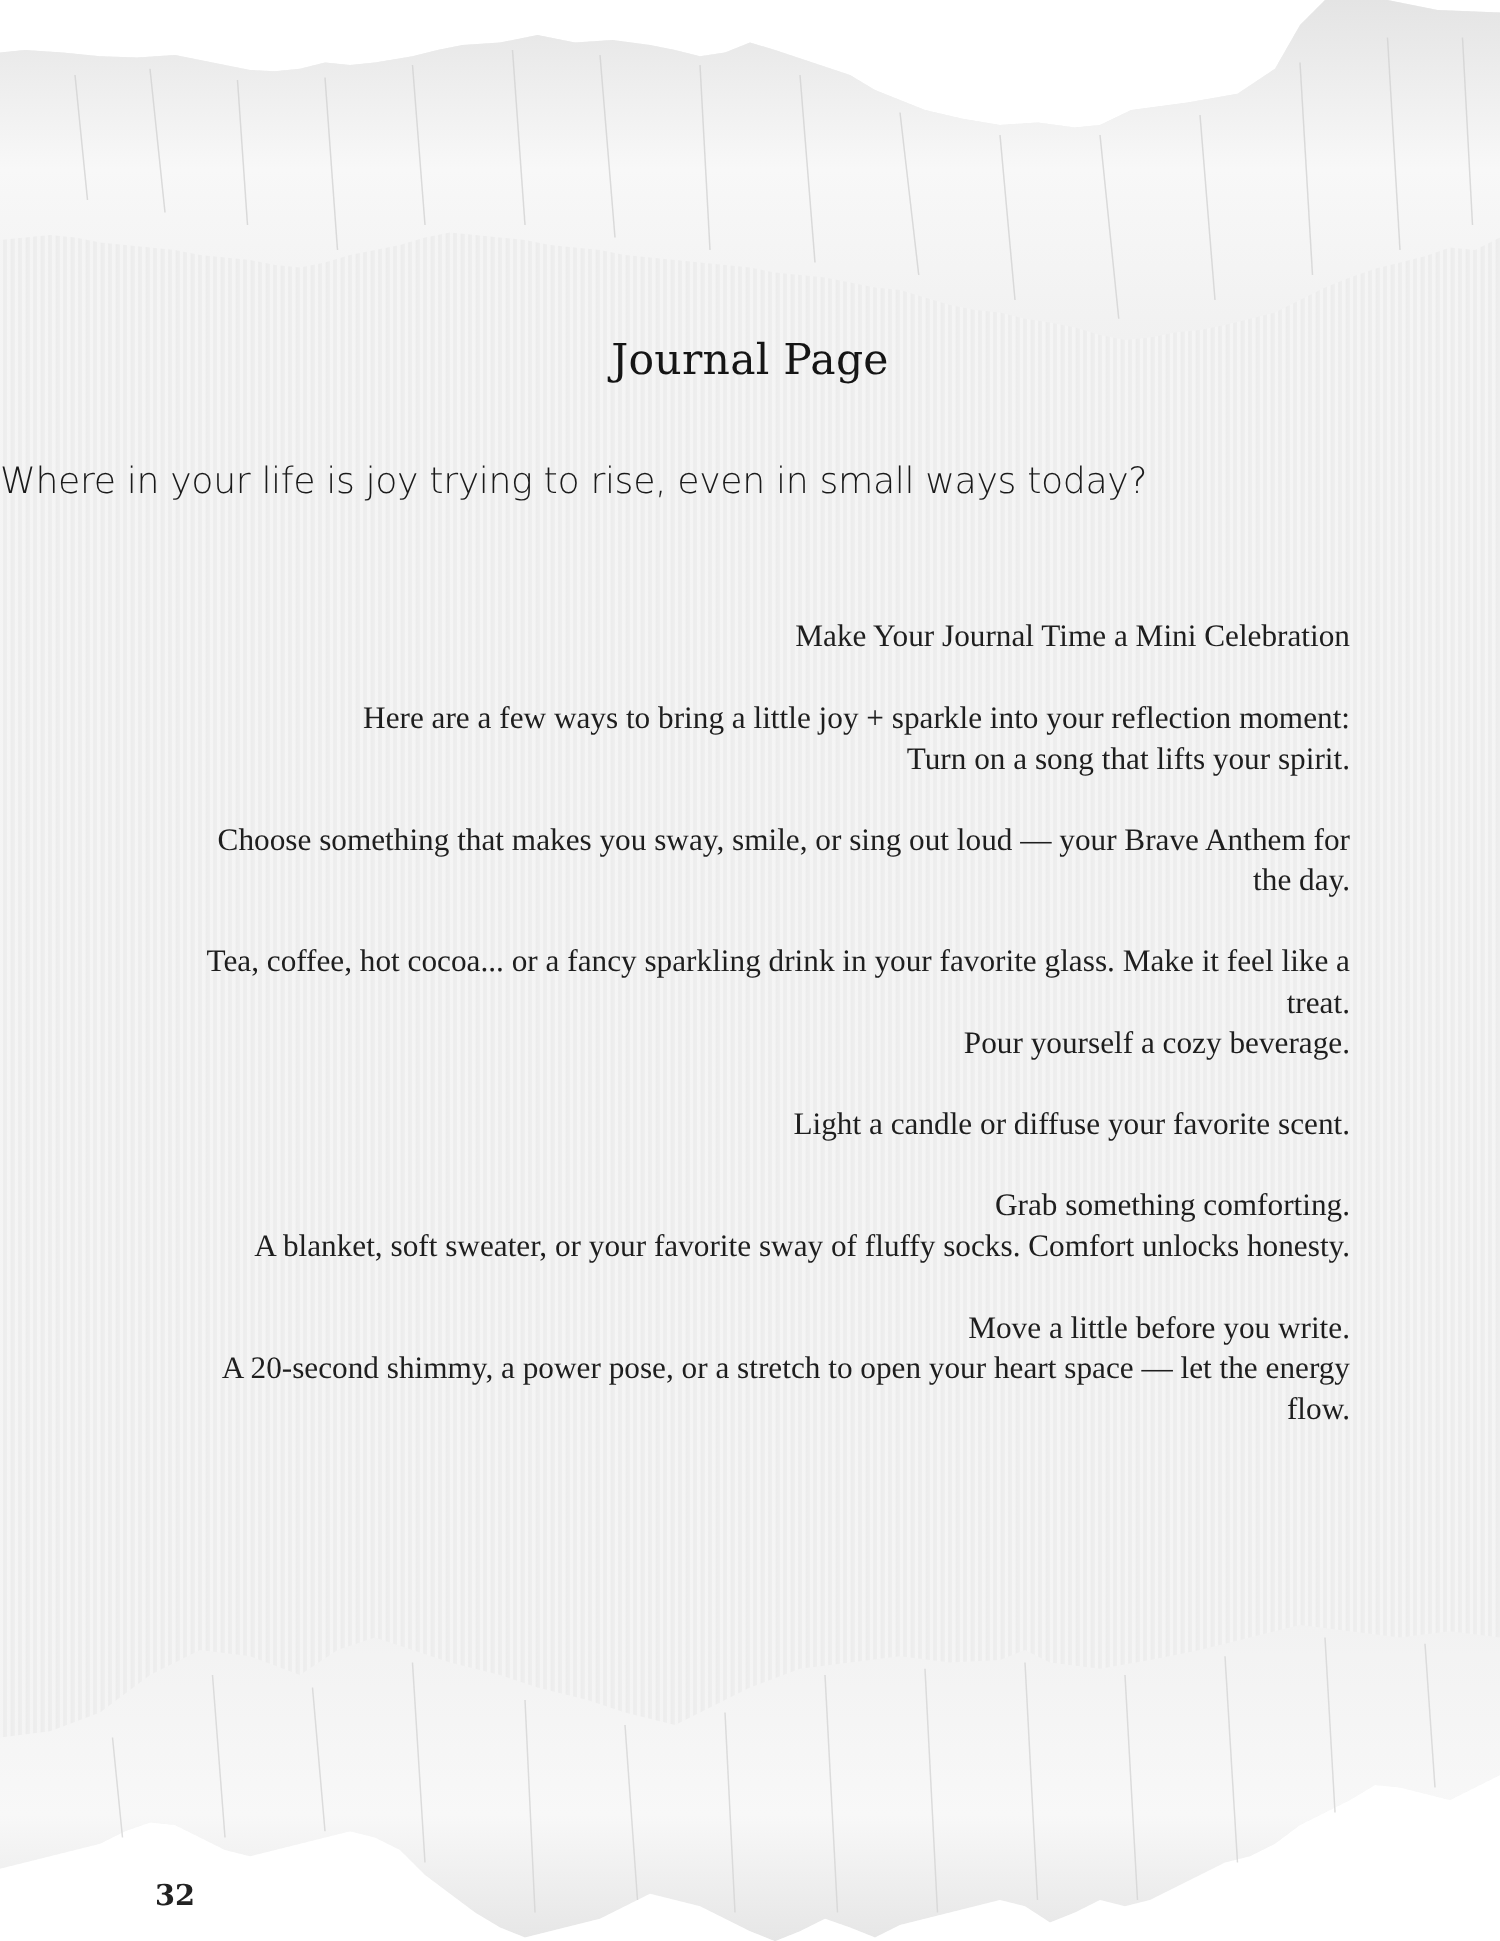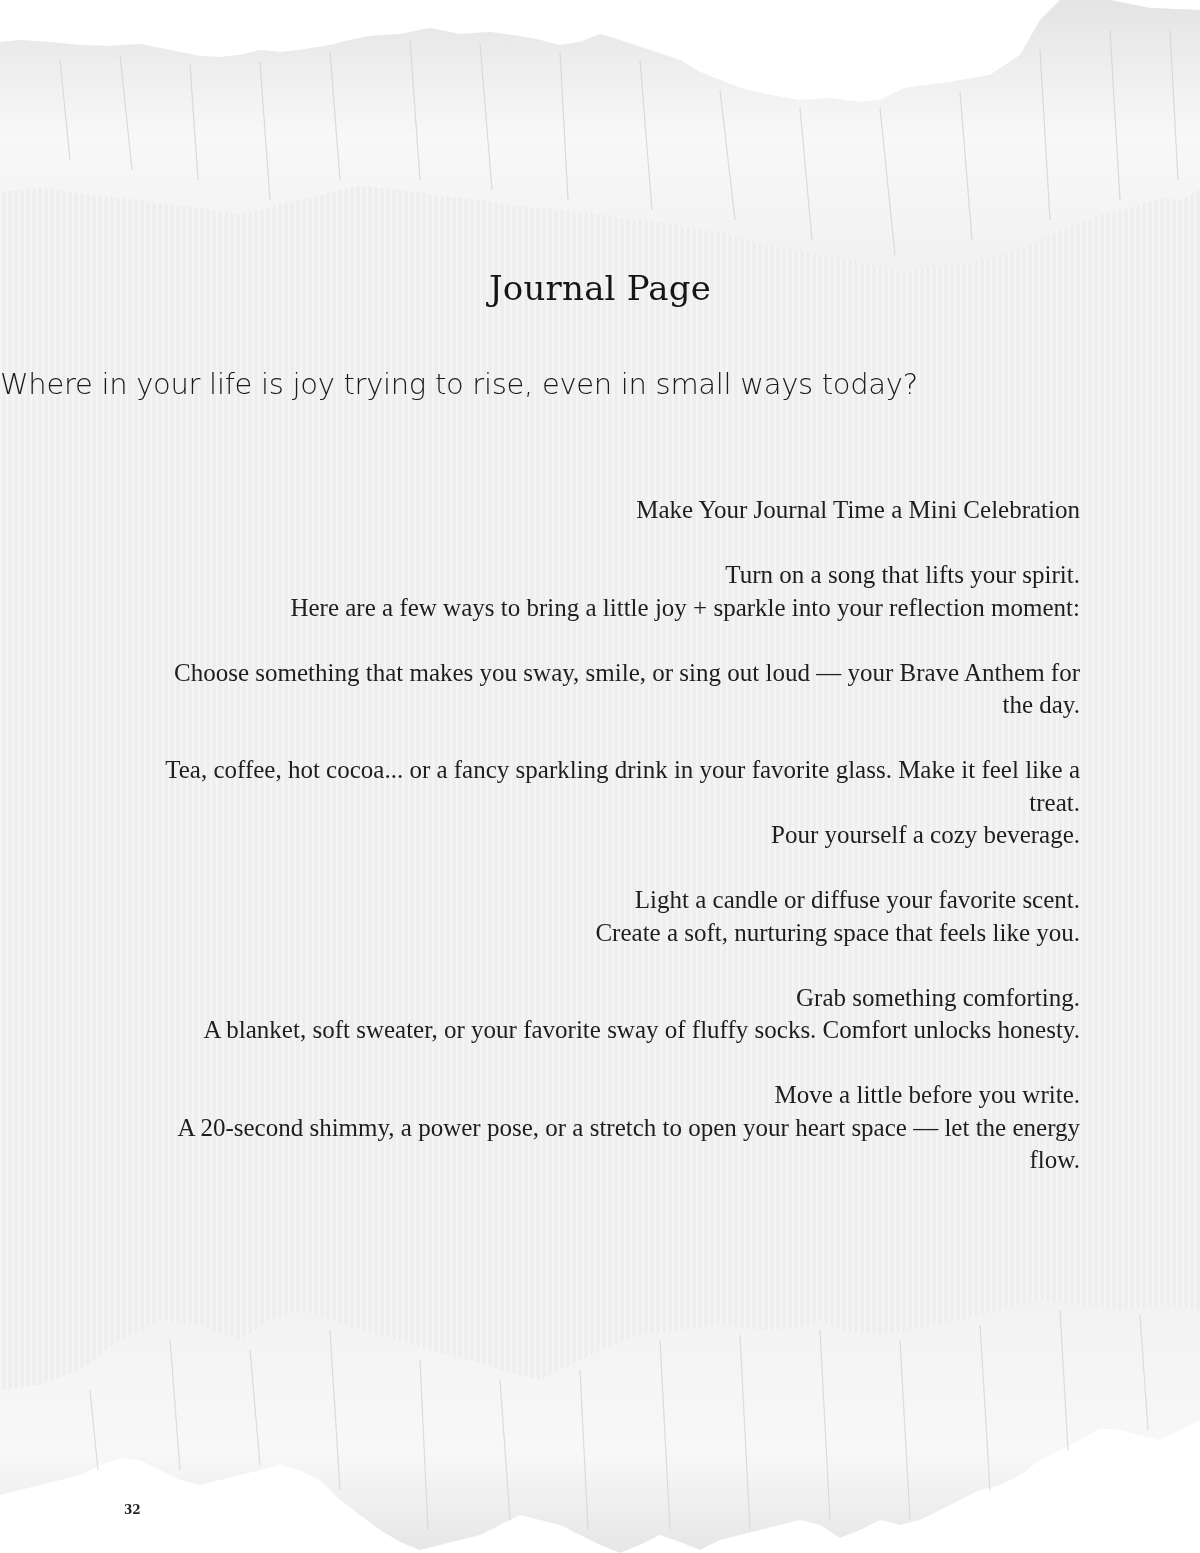--- a/index.html
+++ b/index.html
@@ -72,21 +72,21 @@
       color: #1e1e1e;
     }
     .body-text .blk { margin: 0; }
     .body-text .gap { height: 32.5px; }
     .page-number {
       position: absolute;
       left: 124px;
       top: 1503px;
       font-family: "DejaVu Serif", serif;
       font-weight: bold;
-      font-size: 12px;
+      font-size: 23px;
       color: #222;
     }
   </style>
 </head>
 <body>
 
 <div class="page"></div>
 
 <div class="torn torn-top">
   <svg viewBox="0 0 1200 290" preserveAspectRatio="none">
@@ -154,30 +154,29 @@
   </svg>
 </div>
 
 <div class="content">
   <div class="title">Journal Page</div>
   <div class="prompt">Where in your life is joy trying to rise, even in small ways today?</div>
 
   <div class="body-text">
     <p class="blk">Make Your Journal Time a Mini Celebration</p>
     <div class="gap"></div>
+    <p class="blk">Here are a few ways to bring a little joy + sparkle into your reflection moment:</p>
     <p class="blk">Turn on a song that lifts your spirit.</p>
-    <p class="blk">Here are a few ways to bring a little joy + sparkle into your reflection moment:</p>
     <div class="gap"></div>
     <p class="blk">Choose something that makes you sway, smile, or sing out loud — your Brave Anthem for the day.</p>
     <div class="gap"></div>
     <p class="blk">Tea, coffee, hot cocoa... or a fancy sparkling drink in your favorite glass. Make it feel like a treat.</p>
     <p class="blk">Pour yourself a cozy beverage.</p>
     <div class="gap"></div>
     <p class="blk">Light a candle or diffuse your favorite scent.</p>
-    <p class="blk">Create a soft, nurturing space that feels like you.</p>
     <div class="gap"></div>
     <p class="blk">Grab something comforting.</p>
     <p class="blk">A blanket, soft sweater, or your favorite sway of fluffy socks. Comfort unlocks honesty.</p>
     <div class="gap"></div>
     <p class="blk">Move a little before you write.</p>
     <p class="blk">A 20-second shimmy, a power pose, or a stretch to open your heart space — let the energy flow.</p>
   </div>
 
   <div class="page-number">32</div>
 </div>

